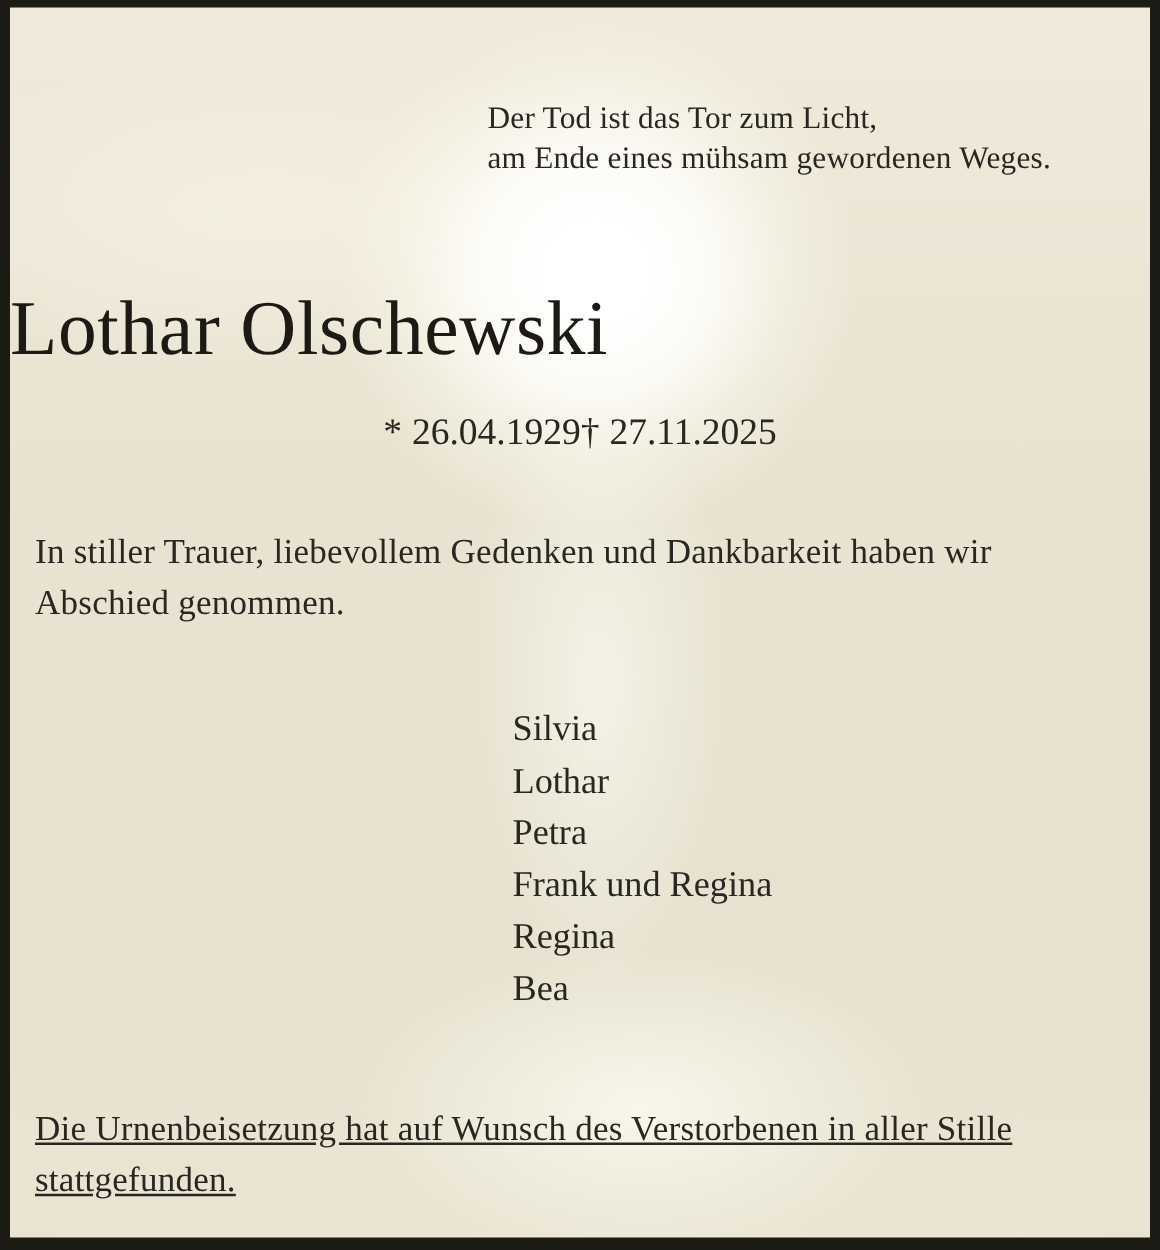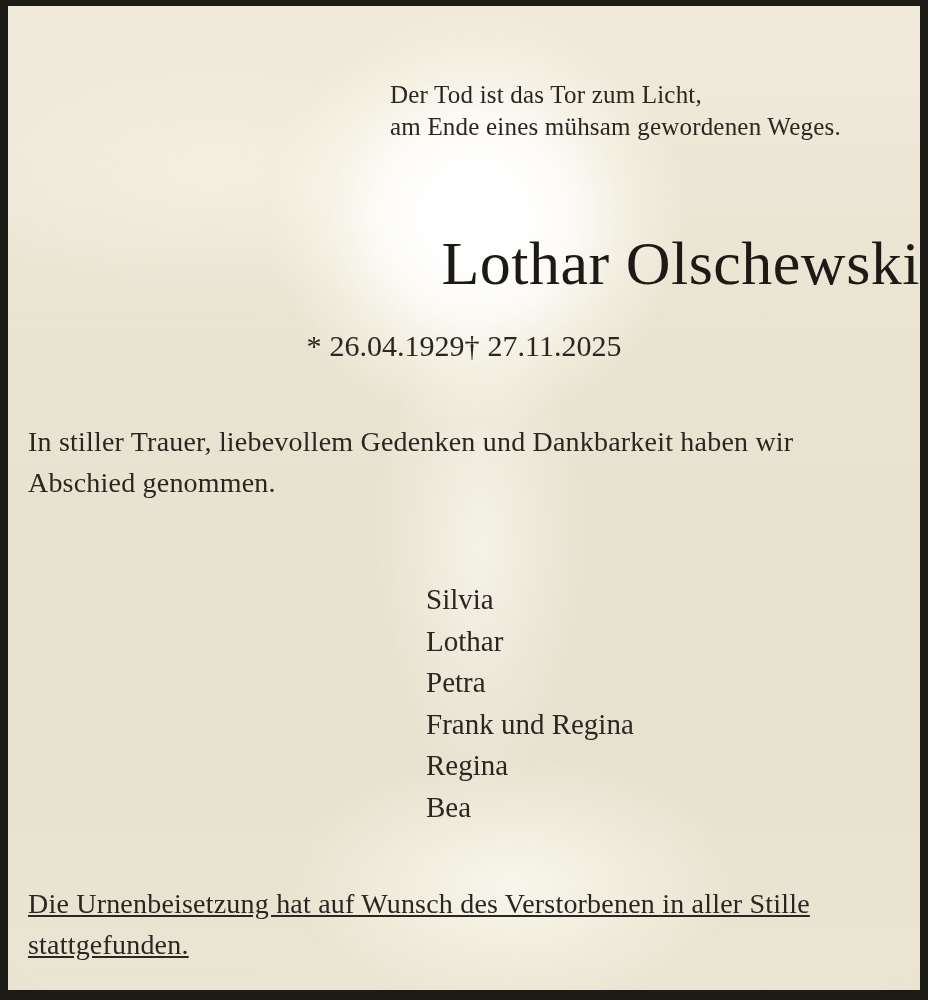--- a/index.html
+++ b/index.html
@@ -55,21 +55,21 @@
     position:absolute;
     left:382px;top:46px;
     font-size:25px;line-height:32px;
     white-space:pre-line;
     letter-spacing:0.2px;
     margin-top:27px;
   }
   .deceased-name{
     position:absolute;
     left:0;right:0;top:224px;
-    text-align:right;
+    text-align:left;
     font-size:62px;
     line-height:66px;
     color:var(--name_text);
     letter-spacing:0.5px;
   }
   .dates-row{
     position:absolute;
     left:0;right:0;top:322px;
     display:flex;
     justify-content:center;
@@ -88,21 +88,21 @@
     line-height:41px;
     white-space:pre-line;
     letter-spacing:0.2px;
   }
   .message{top:415px;}
   .closing{top:877px;text-decoration:underline;}
   .mourners{
     position:absolute;
     left:402px;top:557px;
     list-style:none;
-    margin:16px;padding:0;
+    margin:0;padding:0;
     font-size:29px;
     line-height:41.5px;
   }
 </style>
 </head>
 <body>
 
 <div class="page">
 
   <div class="sun-glow"></div>

